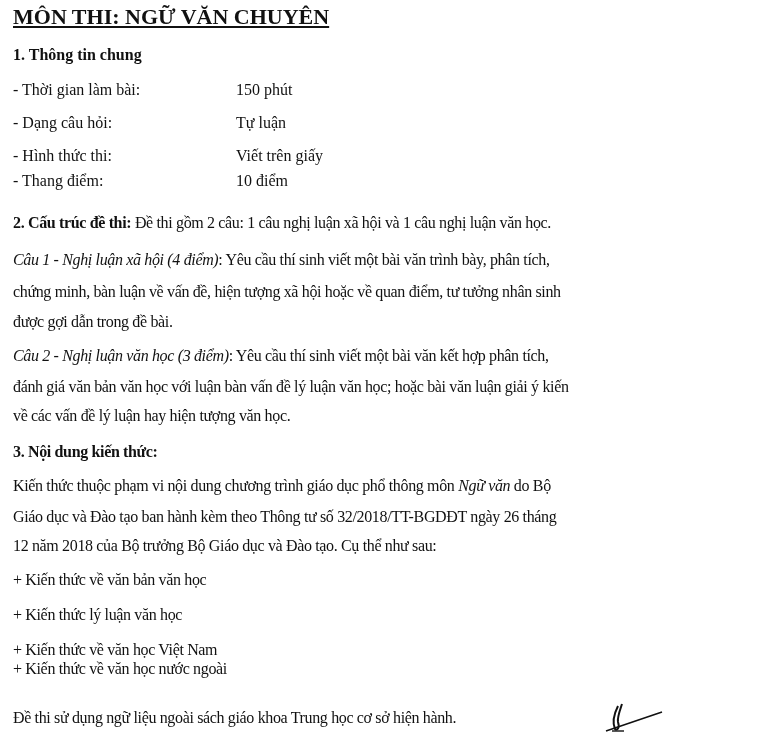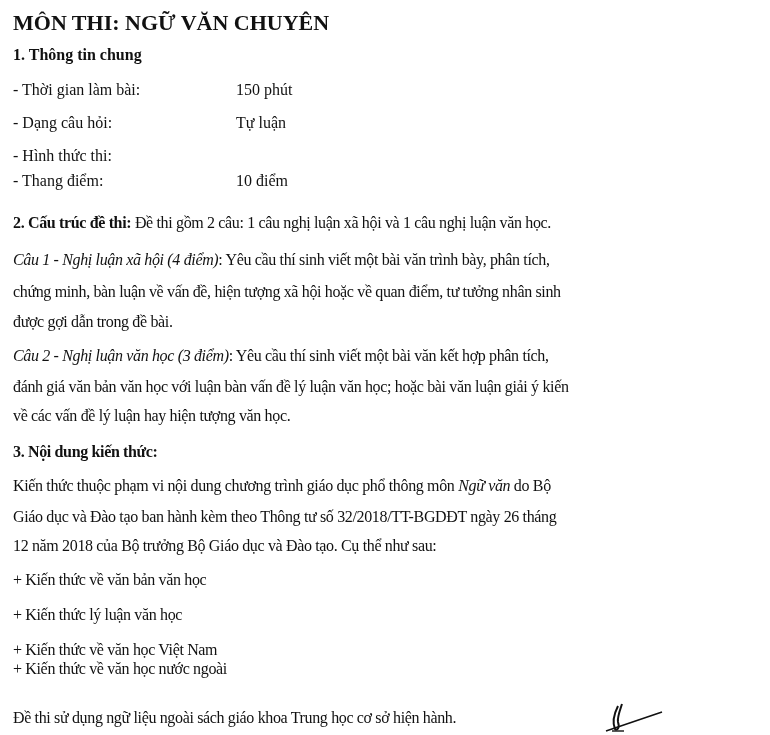--- a/index.html
+++ b/index.html
@@ -15,34 +15,35 @@
   .i { font-style: italic; }
   .title { font-size: 22px; font-weight: bold; }
   .val { position: absolute; left: 223px; }
   .condensed { letter-spacing: -0.35px; }
   .sig { position: absolute; left: 598px; top: 700px; width: 66px; height: 34px; }
 </style>
 </head>
 <body>
 
 <div class="page">
-  <div class="line title" style="top:10px;">MÔN THI: NGỮ VĂN CHUYÊN</div>
+  <div class="line title" style="top:4px;text-decoration:underline;">MÔN THI: NGỮ VĂN CHUYÊN</div>
 
   <div class="line b" style="top:42px;">1. Thông tin chung</div>
 
   <div class="line" style="top:77px;">
     <span>- Thời gian làm bài:</span>
     <span class="val">150 phút</span>
   </div>
   <div class="line" style="top:110px;">
     <span>- Dạng câu hỏi:</span>
     <span class="val">Tự luận</span>
   </div>
   <div class="line" style="top:143px;">
     <span>- Hình thức thi:</span>
+    <span class="val">Viết trên giấy</span>
   </div>
   <div class="line" style="top:168px;">
     <span>- Thang điểm:</span>
     <span class="val">10 điểm</span>
   </div>
 
   <div class="line condensed" style="top:210px;">
     <span class="b">2. Cấu trúc đề thi:</span><span> Đề thi gồm 2 câu: 1 câu nghị luận xã hội và 1 câu nghị luận văn học.</span>
   </div>
 

